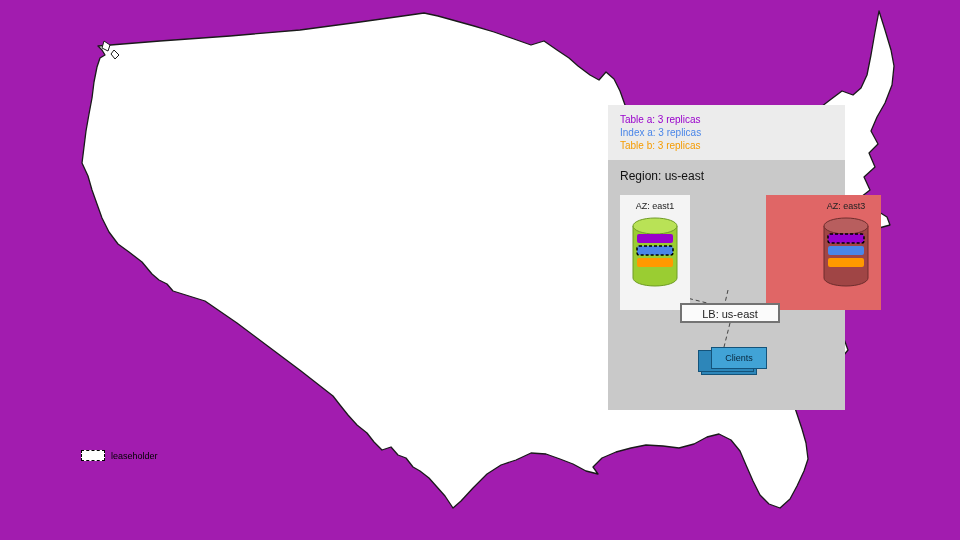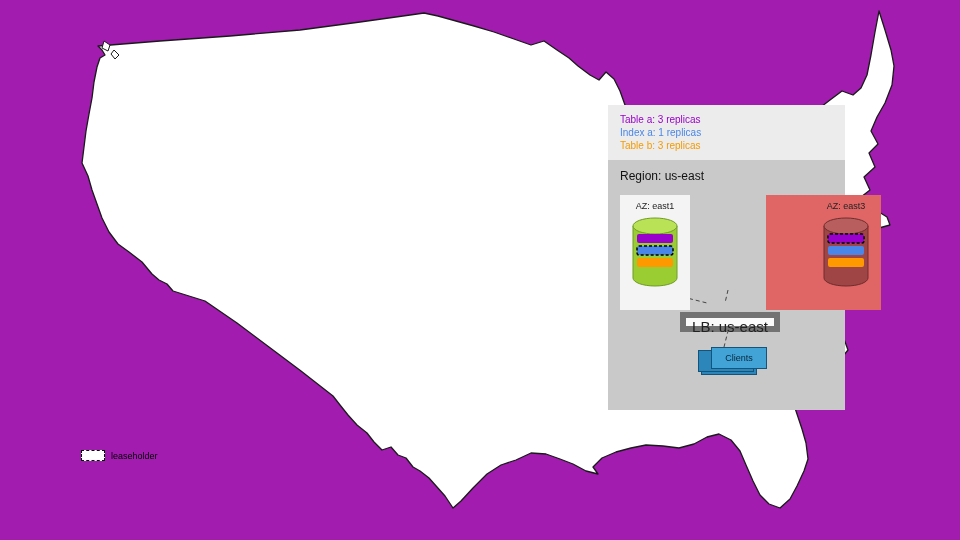--- a/index.html
+++ b/index.html
@@ -17,22 +17,22 @@
   .region{position:absolute;top:55px;left:0;right:0;height:250px;background:#c9c9c9;}
   .region-title{position:absolute;left:12px;top:9px;font-size:12px;color:#111;}
 
   .az{position:absolute;top:35px;width:70px;height:115px;background:#f4f4f4;text-align:center;}
   .az1{left:12px;} .az2{left:85px;} .az3{left:158px;background:#e06666;padding-left:45px;}
   .az-label{font-size:9px;color:#222;padding-top:6px;}
   .cyl{margin-top:3px;}
 
   .connectors{position:absolute;left:0;top:0;pointer-events:none;}
 
-  .lb{position:absolute;left:72px;top:152px;width:100px;height:20px;background:#fbfbfb;
-      border:6px solid #737373;box-sizing:border-box;font-size:15px;line-height:18px;
+  .lb{position:absolute;left:72px;top:143px;width:100px;height:20px;background:#fbfbfb;
+      border:2px solid #737373;box-sizing:border-box;font-size:11px;line-height:18px;
       text-align:center;color:#222;}
 
   .clients{position:absolute;left:87px;top:187px;width:66px;height:32px;}
   .clients .layer{position:absolute;width:56px;height:22px;background:#2d86b9;border:1px solid #14537a;box-sizing:border-box;}
   .layer.l1{left:6px;top:6px;} .layer.l2{left:3px;top:3px;}
   .clients .main{position:absolute;left:16px;top:0;width:56px;height:22px;background:#41a3d6;
                  border:1px solid #14537a;box-sizing:border-box;font-size:9px;line-height:20px;
                  text-align:center;color:#08263c;}
 
   
@@ -74,21 +74,21 @@
          L 92,98 L 94,82 L 97,67 L 100,58 L 105,55 L 102,50 Z" fill="#ffffff" stroke="#1a1a1a" stroke-width="1.3" stroke-linejoin="round"></path>
     <path d="M 104,41 l 6,4 l -2,6 l -6,-3 z" fill="#ffffff" stroke="#1a1a1a" stroke-width="1"></path>
     <path d="M 114,50 l 5,5 l -4,4 l -4,-5 z" fill="#ffffff" stroke="#1a1a1a" stroke-width="1"></path>
     <path d="M 845,259 L 860,252 L 866,248" fill="none" stroke="#1a1a1a" stroke-width="1.2"></path>
   </svg>
 
   <div class="panel">
 
     <div class="legend">
       <div class="legend-row c-ta">Table a: 3 replicas</div>
-      <div class="legend-row c-ia">Index a: 1 replicas</div>
+      <div class="legend-row c-ia">Index a: 3 replicas</div>
       <div class="legend-row c-tb">Table b: 3 replicas</div>
     </div>
 
     <div class="region">
       <div class="region-title">Region: us-east</div>
 
       <svg class="connectors" width="237" height="250" viewBox="0 0 237 250">
         <line x1="47" y1="130" x2="99" y2="143" stroke="#444" stroke-width="1" stroke-dasharray="4 3"></line>
         <line x1="120" y1="130" x2="117" y2="143" stroke="#444" stroke-width="1" stroke-dasharray="4 3"></line>
         <line x1="122" y1="163" x2="116" y2="187" stroke="#444" stroke-width="1" stroke-dasharray="4 3"></line>

